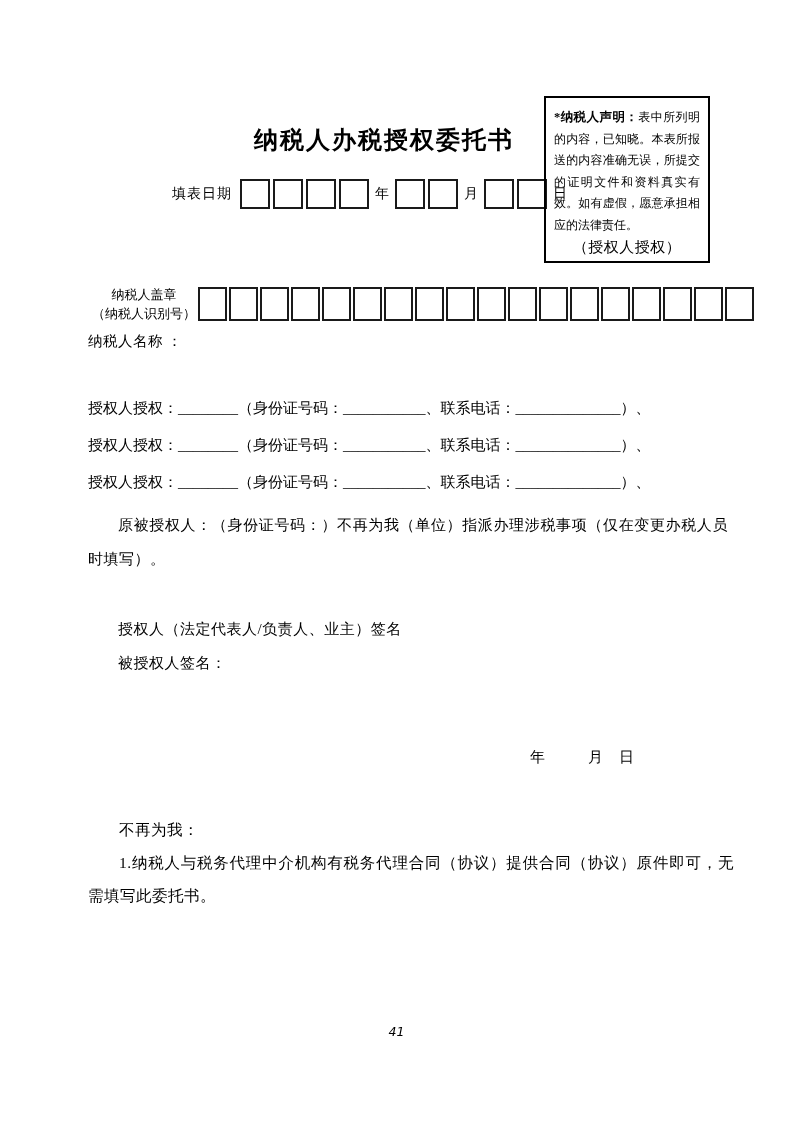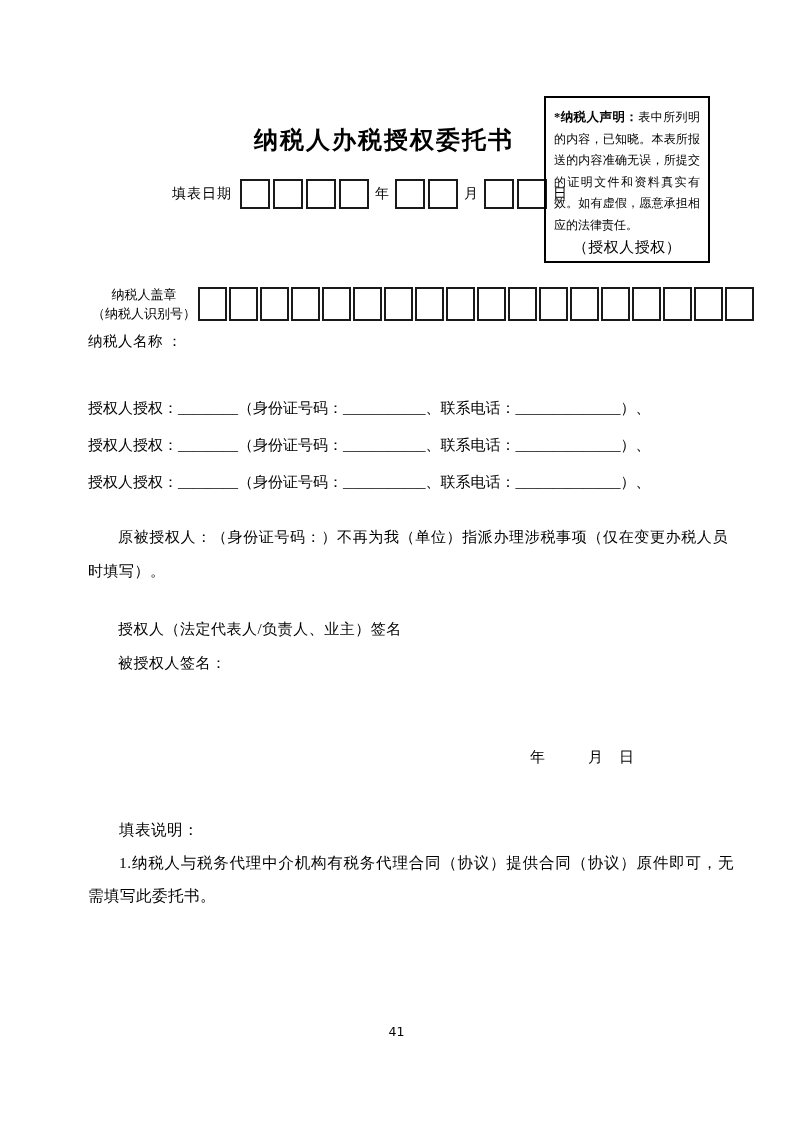--- a/index.html
+++ b/index.html
@@ -123,21 +123,21 @@
     position: absolute;
     top: 496px;
     left: 88px;
     width: 645px;
     font-size: 15px;
     letter-spacing: 0.5px;
   }
 
   .para-original {
     position: absolute;
-    top: 520px;
+    top: 508px;
     left: 88px;
     width: 640px;
     font-size: 15px;
     line-height: 34px;
     letter-spacing: 0.5px;
     text-indent: 2em;
     text-align: justify;
   }
 
   .sig-authorizer {
@@ -183,20 +183,21 @@
   }
 
   .page-number {
     position: absolute;
     top: 1024px;
     left: 0;
     width: 100%;
     text-align: center;
     font-size: 12.5px;
     font-family: "DejaVu Sans", sans-serif;
+    font-style: italic;
   }
 </style>
 </head>
 <body>
 
 <div class="page">
 
   <div class="doc-title">纳税人办税授权委托书</div>
 
   <div class="date-row">
@@ -265,19 +266,19 @@
 
   <div class="sig-authorizer">授权人（法定代表人/负责人、业主）签名</div>
 
   <div class="sig-agent">被授权人签名：</div>
 
   <div class="sign-date">
     <span class="y">年</span><span class="m">月</span><span class="d">日</span>
   </div>
 
   <div class="instructions">
-    <div class="heading">填表说明：</div>
+    <div class="heading">不再为我：</div>
     <div class="item">1.纳税人与税务代理中介机构有税务代理合同（协议）提供合同（协议）原件即可，无需填写此委托书。</div>
   </div>
 
   <div class="page-number">41</div>
 
 </div>
 
 </body></html>

